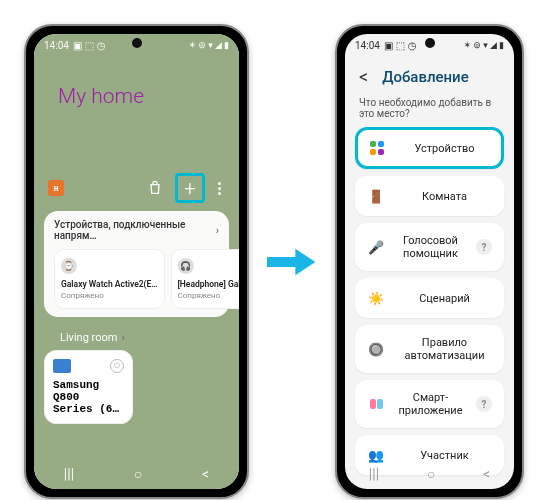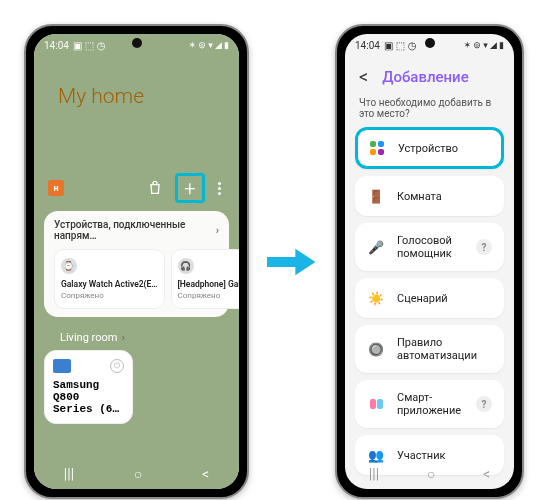--- a/index.html
+++ b/index.html
@@ -51,21 +51,21 @@
   .status-left { display: flex; gap: 4px; align-items: center; }
   .status-right { display: flex; gap: 3px; align-items: center; font-size: 9px; }
   
   
   .home-bg {
     position: absolute;
     inset: 0;
     background: #97ab84;
   }
   .home-content { position: relative; z-index: 2; padding: 0 10px; }
-  .home-title { color: #a16207; font-size: 21px; font-weight: 300; margin-top: 28px; margin-left: 14px; }
+  .home-title { color: #a21caf; font-size: 21px; font-weight: 300; margin-top: 28px; margin-left: 14px; }
   
   .home-actions { display: flex; align-items: center; justify-content: space-between; margin-top: 65px; padding: 0 4px; }
   .badge-sq { width: 16px; height: 16px; background: #e8752a; border-radius: 3px; display:flex;align-items:center;justify-content:center;font-size:9px;color:#fff;font-weight:bold; }
   .actions-right { display: flex; align-items: center; gap: 8px; }
   .iconbtn { width: 24px; height: 24px; display: flex; align-items: center; justify-content: center; color: #fff; }
   .iconbtn.highlight { border: 3px solid #00b7d4; border-radius: 4px; width: 30px; height: 30px; }
   .plus { font-size: 20px; font-weight: 300; }
   .dots { display: flex; flex-direction: column; gap: 2px; }
   .dots span { width: 3px; height: 3px; border-radius: 50%; background: #fff; }
   
@@ -119,23 +119,23 @@
     z-index: 10;
   }
   .phone2 .navbar { color: #999; }
   
   
   .add-header {
     padding: 10px 14px 6px;
     display: flex; align-items: center; gap: 14px;
   }
   .back { font-size: 18px; color: #333; }
-  .add-title { font-size: 15px; font-weight: 500; color: #8b5cf6; }
+  .add-title { font-size: 15px; font-weight: 500; color: #0c4a6e; }
   .add-question { font-size: 10px; color: #555; padding: 4px 14px 8px; }
-  .list { padding: 0 10px; }
+  .list { padding: 0 10px; text-align: center; }
   .list-item {
     background: #fff;
     border-radius: 12px;
     padding: 11px 12px;
     margin-bottom: 7px;
     display: flex;
     align-items: center;
     gap: 12px;
     box-shadow: 0 1px 2px rgba(0,0,0,0.06);
     font-size: 11px;

